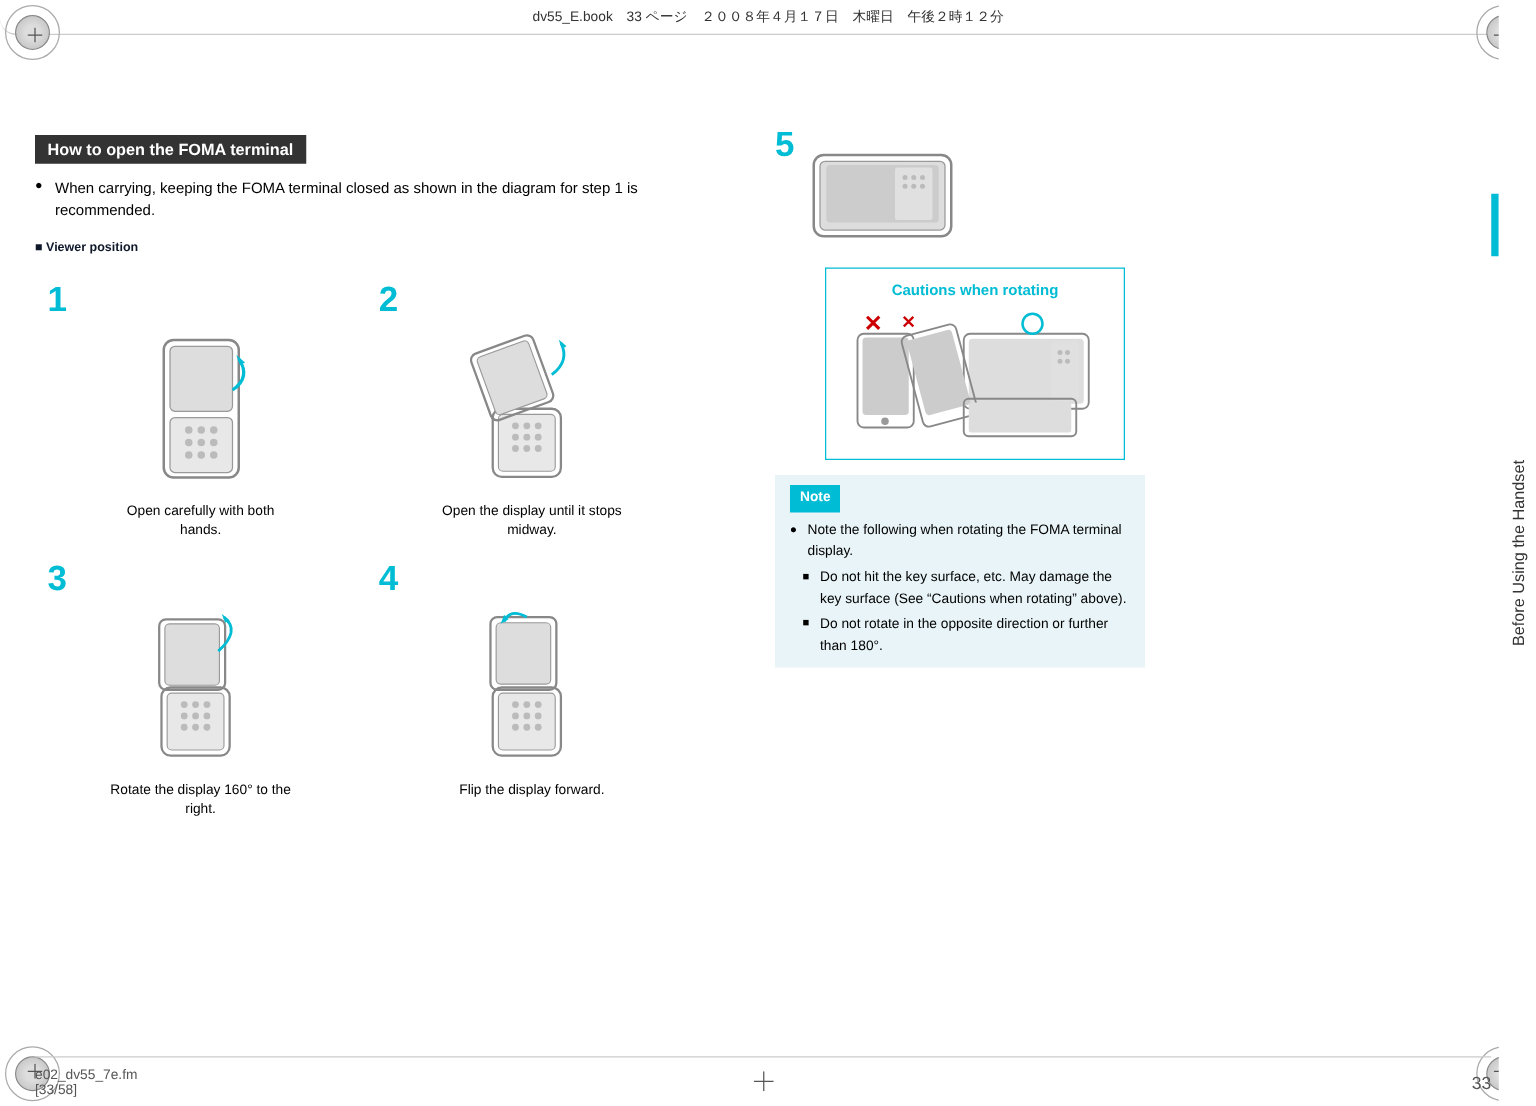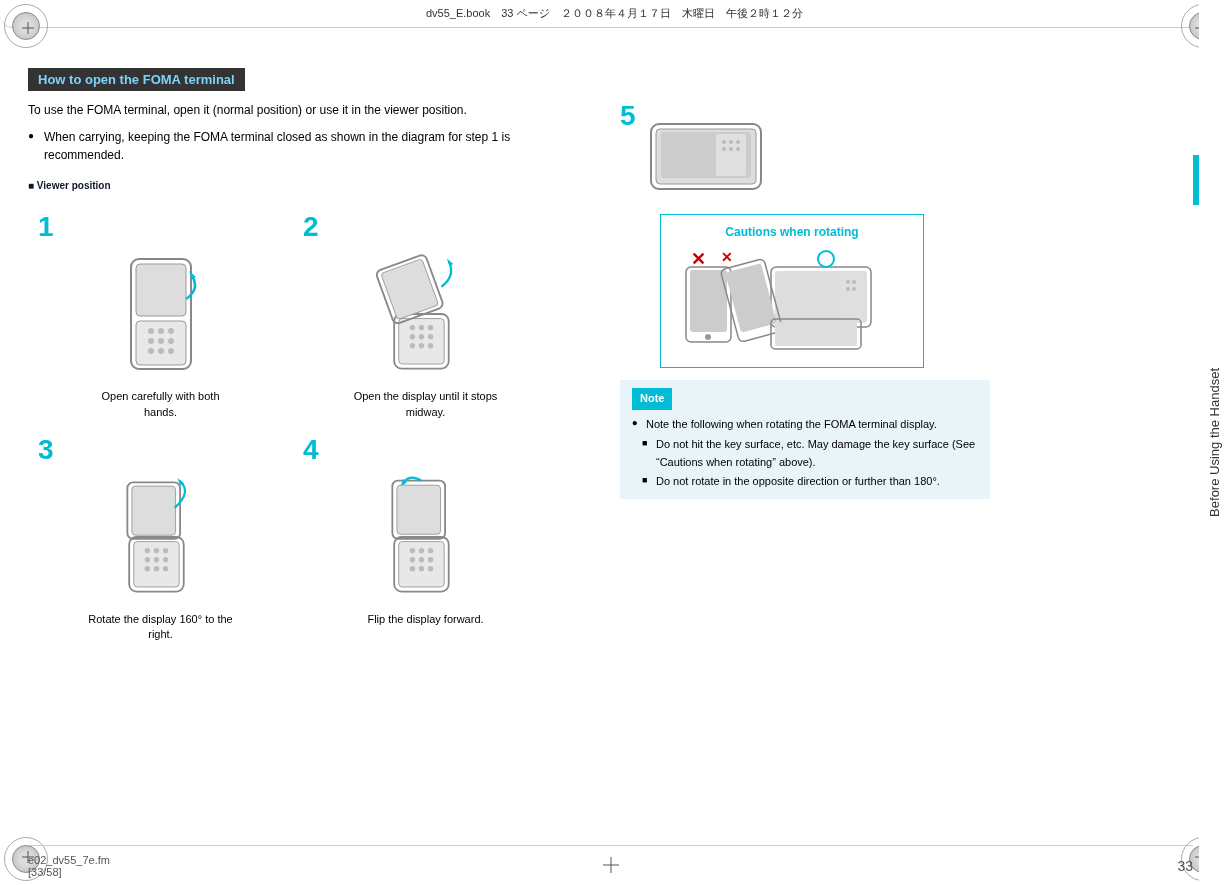--- a/index.html
+++ b/index.html
@@ -63,27 +63,27 @@
       position: absolute;
       top: 28px;
       left: 28px;
       right: 36px;
       bottom: 40px;
     }
 
     
     .section-title-box {
       background: #333;
-      color: #7dd3fc;
+      color: #ffffff;
       font-size: 13px;
       font-weight: bold;
       padding: 4px 10px;
       display: inline-block;
       margin-bottom: 10px;
-      margin-top: 40px;
+      margin-top: 80px;
     }
 
     .intro-text {
       font-size: 12px;
       line-height: 1.6;
       margin-bottom: 8px;
       max-width: 530px;
     }
     .bullet-item {
       font-size: 12px;
@@ -264,21 +264,20 @@
 <div class="right-sidebar">
   <span class="vertical-text">Before Using the Handset</span>
 </div>
 
 <div class="main-content">
 
   
   <div class="section-title-box">How to open the FOMA terminal</div>
 
   
-  <p class="intro-text">To use the FOMA terminal, open it (normal position) or use it in the viewer position.</p>
   <p class="bullet-item">When carrying, keeping the FOMA terminal closed as shown in the diagram for step 1 is recommended.</p>
 
   
   <div class="viewer-position-heading">Viewer position</div>
 
   
   <div class="steps-grid">
 
     <div class="step-item">
       <div class="step-number">1</div>
@@ -406,21 +405,21 @@
       <rect x="70" y="30" width="30" height="42" rx="2" fill="#e0e0e0"></rect>
       <circle cx="78" cy="38" r="2" fill="#bbb"></circle>
       <circle cx="85" cy="38" r="2" fill="#bbb"></circle>
       <circle cx="92" cy="38" r="2" fill="#bbb"></circle>
       <circle cx="78" cy="45" r="2" fill="#bbb"></circle>
       <circle cx="85" cy="45" r="2" fill="#bbb"></circle>
       <circle cx="92" cy="45" r="2" fill="#bbb"></circle>
     </svg>
   </div>
 
-  <div style="border:1.5px solid #00bcd4; padding:10px; width:264px; margin-left:40px;">
+  <div style="border:1.5px solid #00bcd4; padding:10px; width:240px; margin-left:40px;">
     <div style="color:#00bcd4;font-size:12px;font-weight:bold;text-align:center;margin-bottom:8px;">Cautions when rotating</div>
 
     <div style="position:relative;height:110px;">
       <svg width="220" height="110" viewBox="0 0 220 110">
 
         <g transform="translate(10, 5)">
           <rect x="5" y="15" width="45" height="75" rx="5" fill="none" stroke="#888" stroke-width="1.5"></rect>
           <rect x="9" y="18" width="37" height="62" rx="3" fill="#ccc"></rect>
           <circle cx="27" cy="85" r="3" fill="#999"></circle>
         </g>
@@ -447,21 +446,21 @@
         <text x="50" y="15" font-size="14" fill="#cc0000" font-weight="bold">✕</text>
 
         <g transform="translate(100, 72)">
           <rect x="0" y="0" width="90" height="30" rx="4" fill="none" stroke="#888" stroke-width="1.5"></rect>
           <rect x="4" y="3" width="82" height="24" rx="2" fill="#ddd"></rect>
         </g>
       </svg>
     </div>
   </div>
 
-  <div style="background:#e8f4f8;padding:8px 12px;margin-top:12px;font-size:11px;line-height:1.6;width:370px;">
+  <div style="background:#e8f4f8;padding:8px 12px;margin-top:12px;font-size:11px;line-height:1.6;width:296px;">
     <div style="background:#00bcd4;color:#fff;font-size:11px;font-weight:bold;padding:2px 8px;display:inline-block;margin-bottom:6px;">Note</div>
     <div style="padding-left:14px;position:relative;margin-bottom:3px;" class="note-bullet">
       <span style="position:absolute;left:0;font-size:9px;">●</span>
       <span>Note the following when rotating the FOMA terminal display.</span>
     </div>
     <div style="padding-left:24px;position:relative;margin-bottom:2px;">
       <span style="position:absolute;left:10px;font-size:9px;">■</span>
       <span>Do not hit the key surface, etc. May damage the key surface (See “Cautions when rotating” above).</span>
     </div>
     <div style="padding-left:24px;position:relative;">

